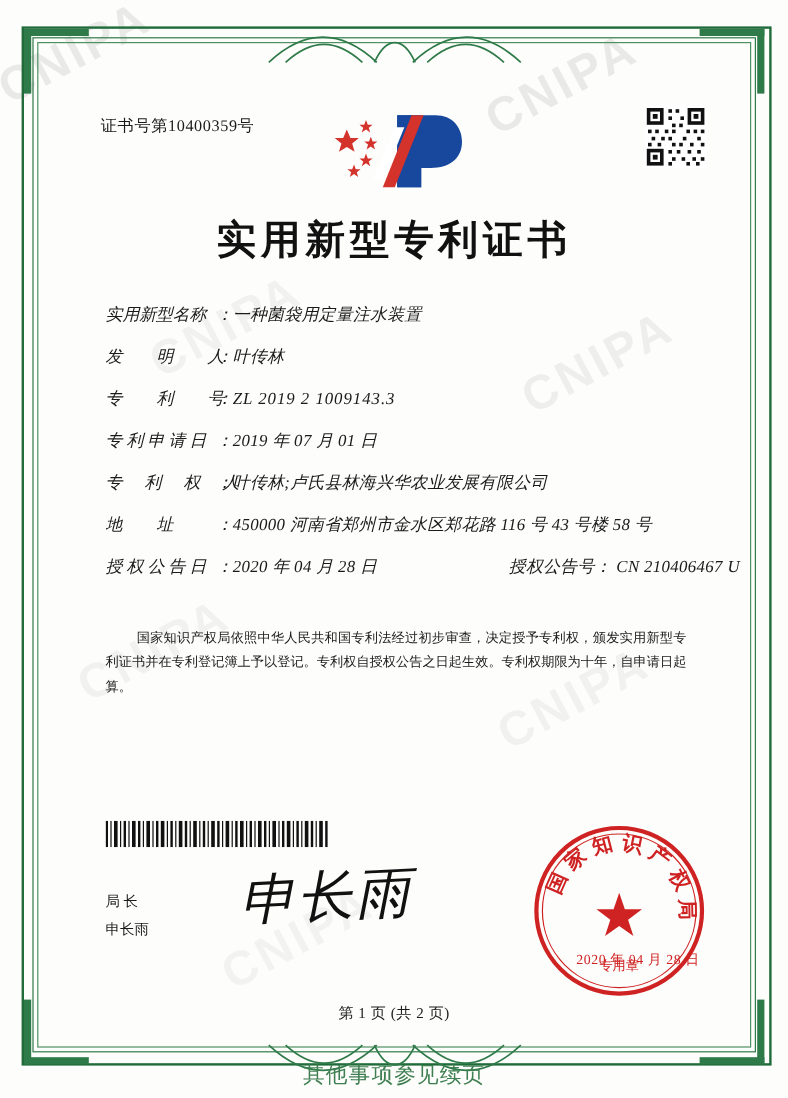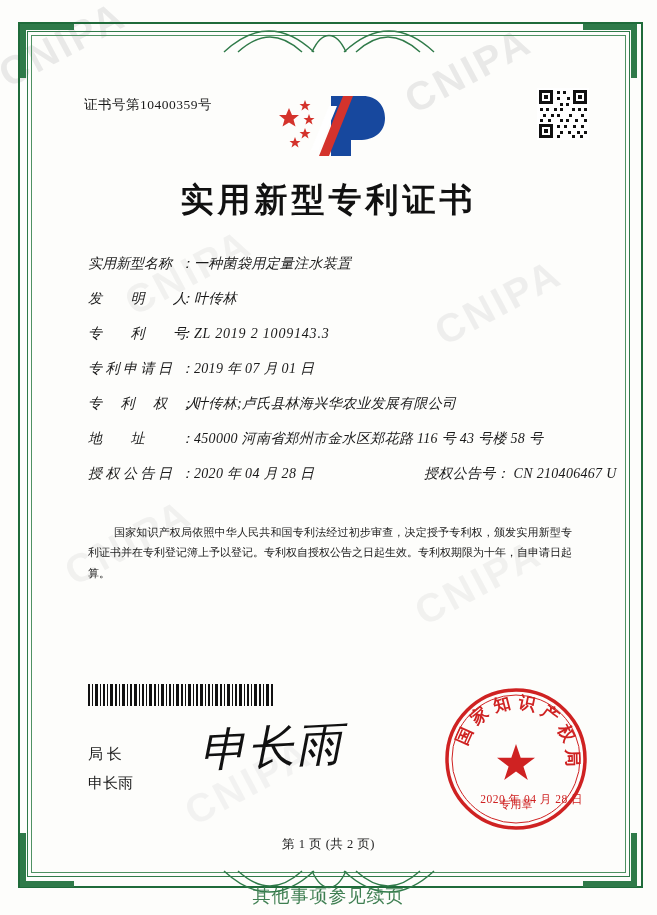--- a/index.html
+++ b/index.html
@@ -181,21 +181,21 @@
     top: 684px;
     width: 186px;
     height: 22px;
   }
 
   
   .sign-labels {
     position: absolute;
     left: 88px;
     top: 740px;
-    font-size: 15px;
+    font-size: 12px;
     line-height: 1.9;
   }
   .signature {
     position: absolute;
     left: 200px;
     top: 716px;
     width: 170px;
     height: 70px;
     font-family: "DejaVu Serif", serif;
     font-size: 46px;

